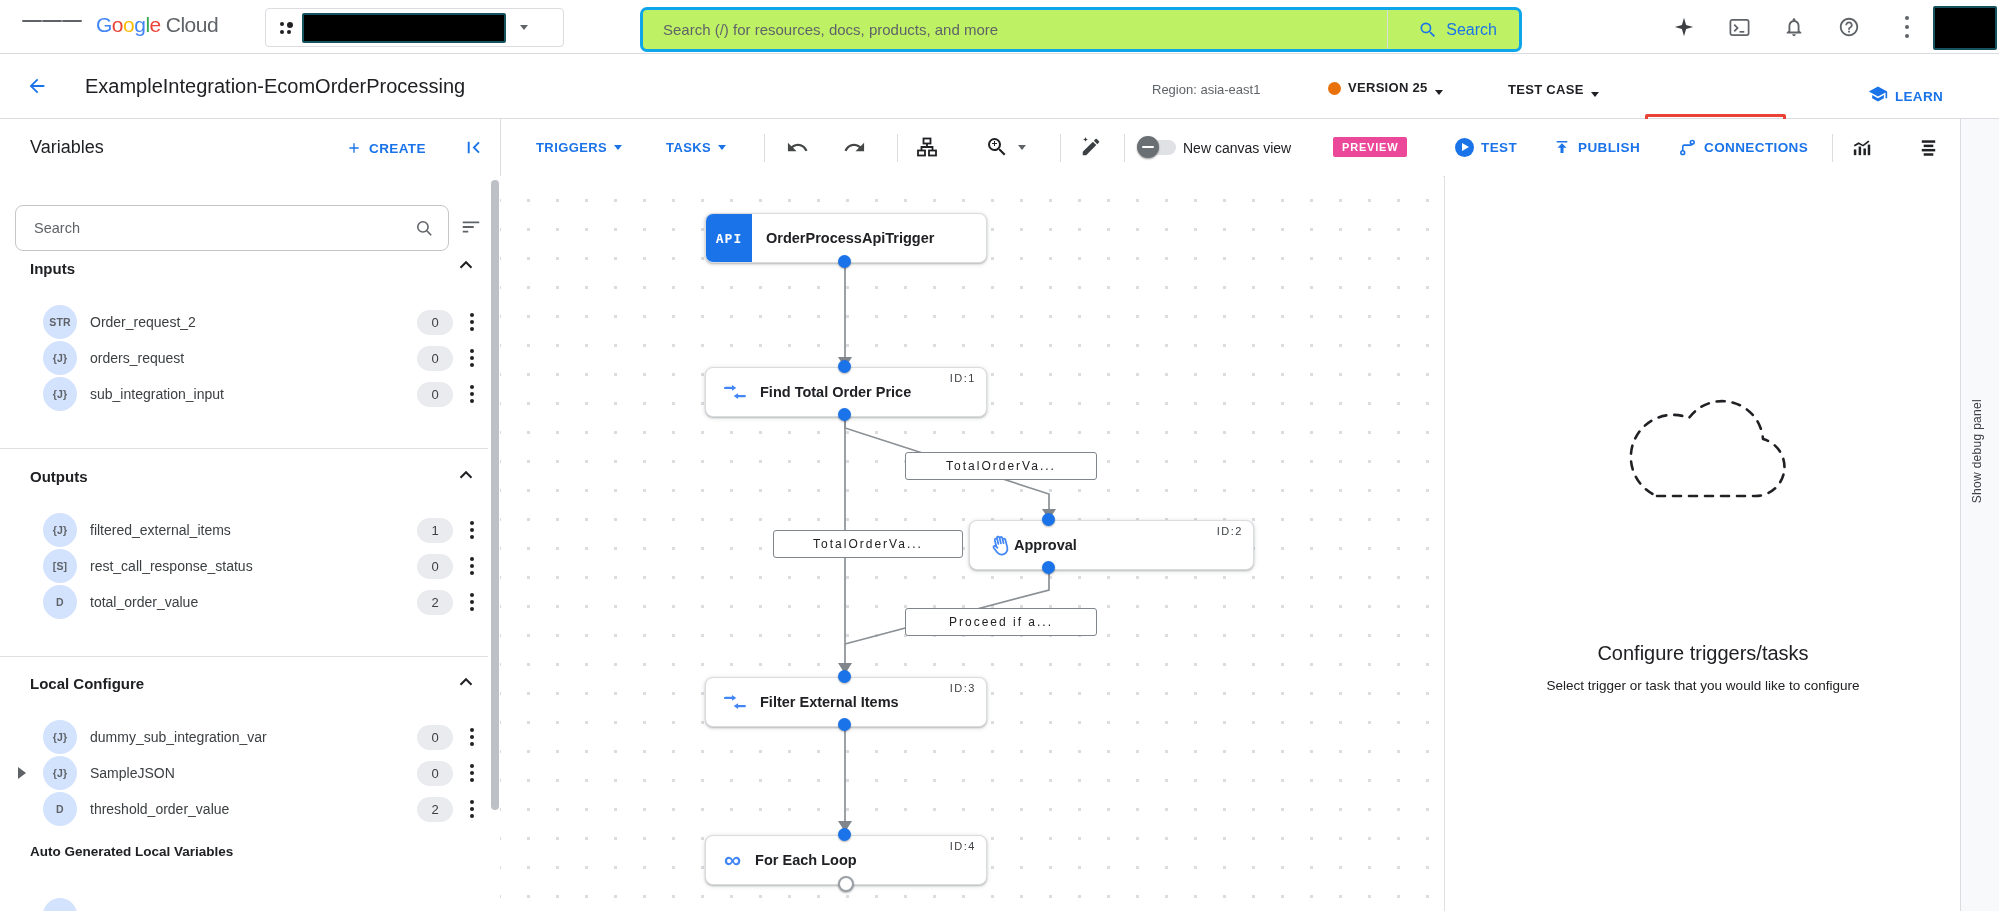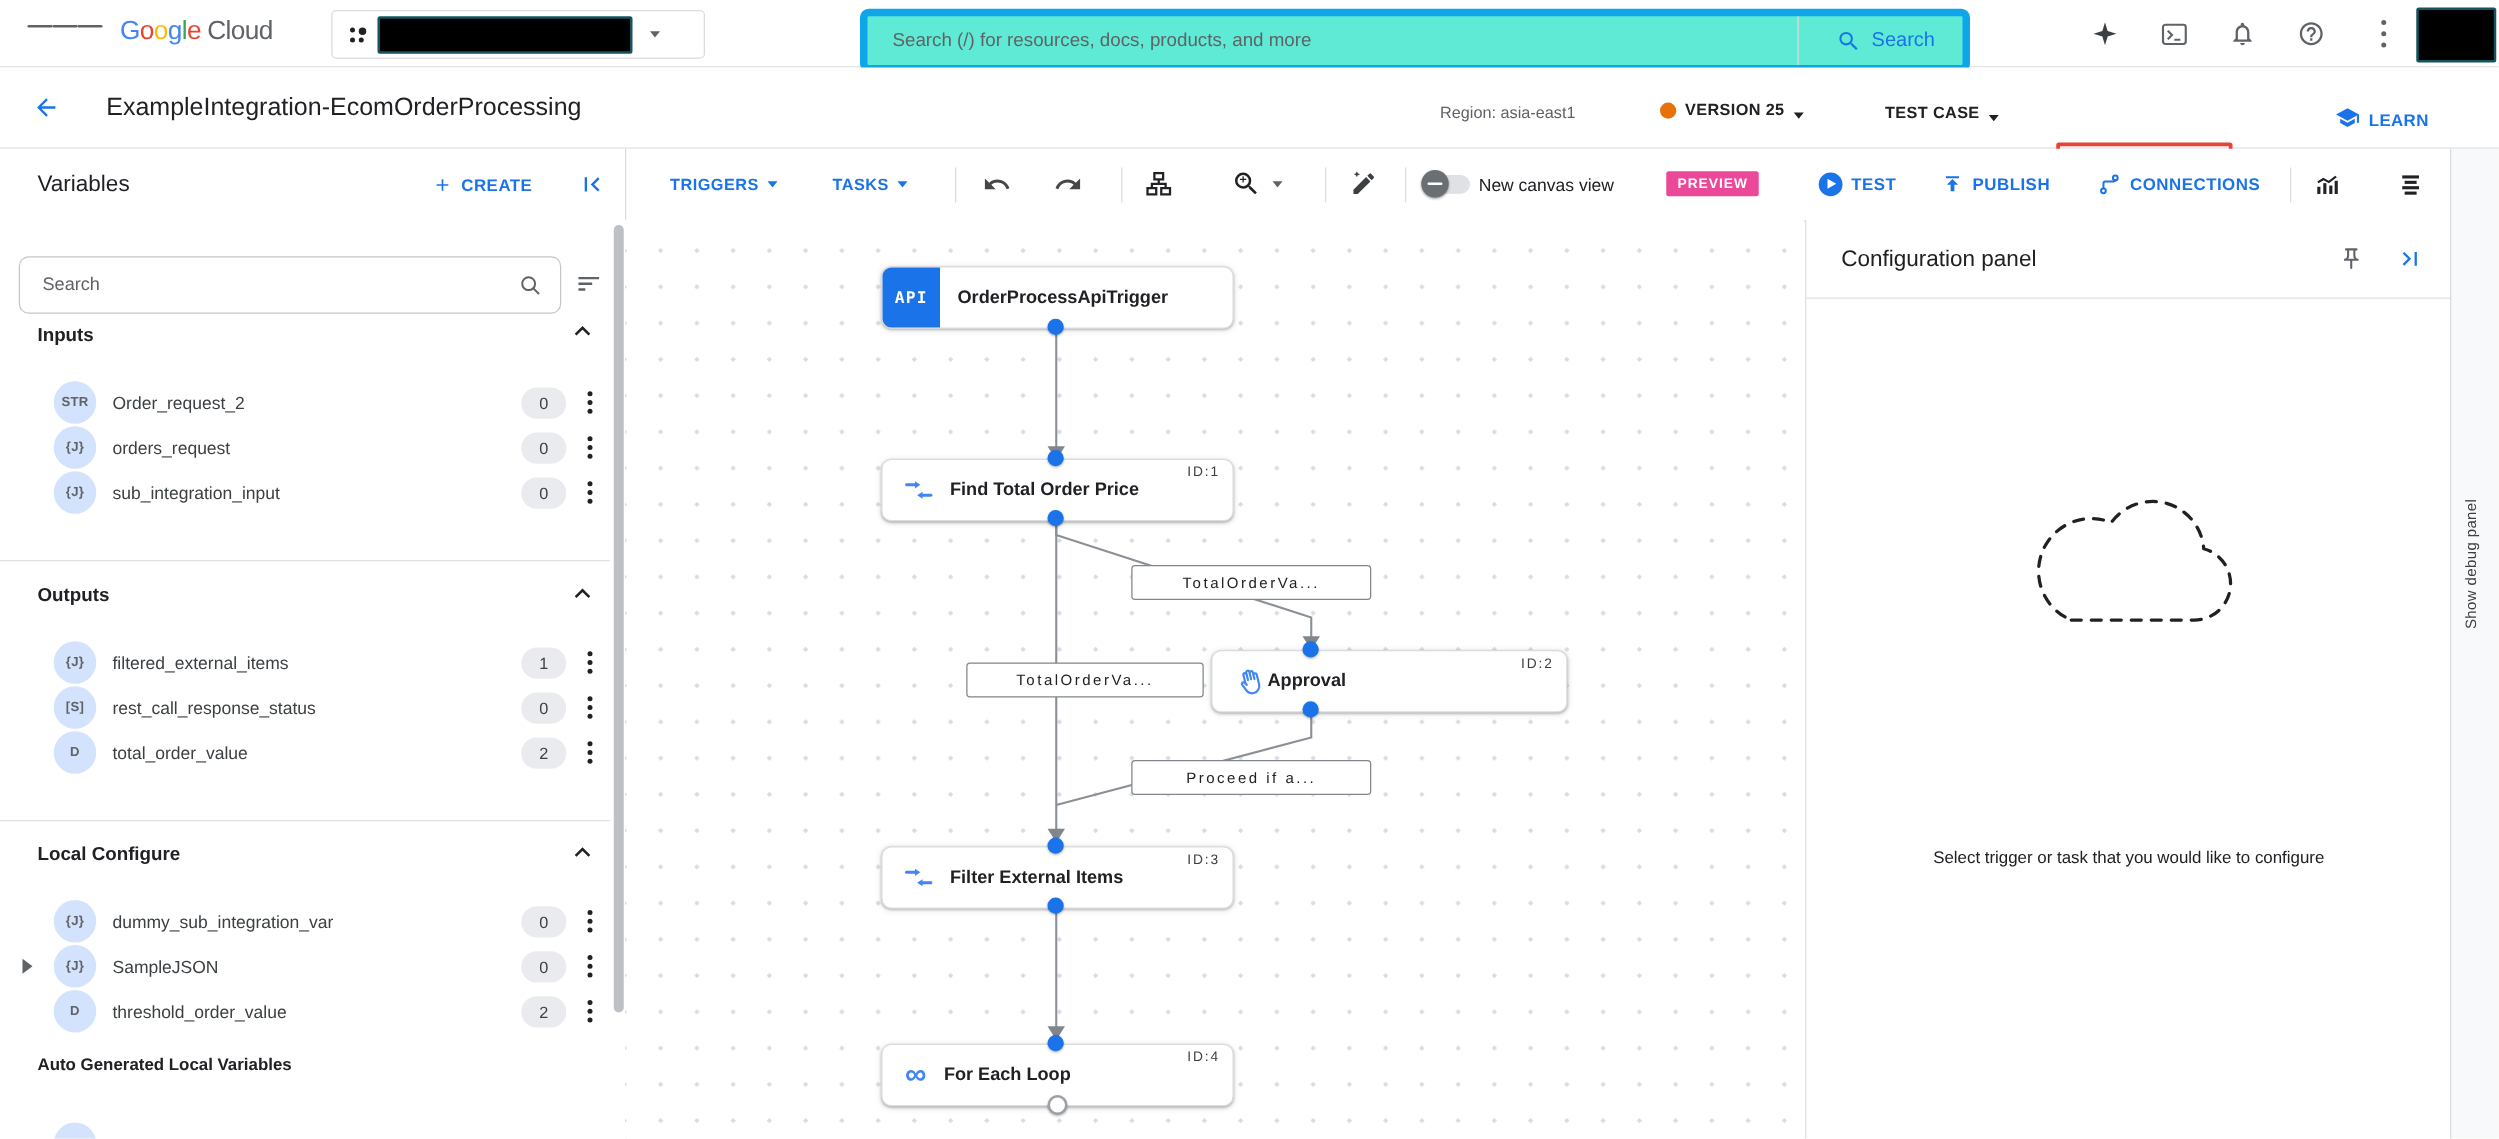--- a/index.html
+++ b/index.html
@@ -15,21 +15,21 @@
   
   #topbar{left:0;top:0;width:1999px;height:53px;border-bottom:1px solid #dadce0;background:#fff}
   .burger i{display:block;width:20px;height:2px;background:#5f6368;margin:4px 0;border-radius:1px}
   .logo-text{font-size:21px;letter-spacing:-.5px}
   .logo-cloud{color:#5f6368;margin-left:5px}
   #projbox{left:265px;top:8px;width:297px;height:37px;border:1px solid #dadce0;border-radius:4px;background:#fff;cursor:pointer}
   .dots9{display:grid;grid-template-columns:5px 5px;grid-gap:2px;margin:0 10px 0 14px}
   .dots9 i{width:4px;height:4px;border-radius:50%;background:#202124}
   .redacted{background:#000;border:2px solid #16535e;border-radius:2px}
   .caret{width:0;height:0;border-left:4.5px solid transparent;border-right:4.5px solid transparent;border-top:5.5px solid currentColor;display:inline-block}
-  #gsearch{left:688px;top:7px;width:876px;height:39px;border:6px solid #0ea5e9;border-radius:7px;background:#5eead4}
+  #gsearch{left:640px;top:7px;width:876px;height:39px;border:3px solid #0ea5e9;border-radius:7px;background:#bef264}
   #gsearch input{border:0;outline:0;flex:1;font-size:15px;color:#3c4043;padding:0 0 0 20px;background:transparent}
   #gsearch input::placeholder{color:#5f6368}
   .gsearch-btn{height:100%;border-left:1px solid #dadce0;padding:0 22px;cursor:pointer}
   .gsearch-btn span{color:#1a73e8;font-size:16px;font-weight:500;margin-left:8px}
   .tb-icon{width:44px;height:44px;cursor:pointer;display:flex;align-items:center;justify-content:center}
   .kebab i{display:block;width:4px;height:4px;border-radius:50%;background:#5f6368;margin:2.5px 0}
 
   
   #header{left:0;top:54px;width:1999px;height:64px;border-bottom:1px solid #dadce0;background:#fff}
   .page-title{font-size:20px;color:#202124}
@@ -566,34 +566,22 @@
   <span class="port" style="left:338px;top:232px"></span>
   <span class="port" style="left:542px;top:337px"></span>
   <span class="port" style="left:542px;top:385px"></span>
   <span class="port" style="left:338px;top:494px"></span>
   <span class="port" style="left:338px;top:542px"></span>
   <span class="port" style="left:338px;top:652px"></span>
   <span class="port white" style="left:338px;top:700px"></span>
 </div>
 
 <div id="config" class="abs">
-  <div class="hdr">
-    <span class="t">Configuration panel</span>
-    <span class="icon-btn" style="margin-right:26px">
-      <svg width="20" height="20" viewBox="0 0 24 24">
-          <path d="M14 4v5c0 1.12.37 2.16 1 3H9c.65-.86 1-1.9 1-3V4h4m3-2H7c-.55 0-1 .45-1 1s.45 1 1 1h1v5c0 1.66-1.34 3-3 3v2h5.97v7l1 1 1-1v-7H19v-2c-1.66 0-3-1.34-3-3V4h1c.55 0 1-.45 1-1s-.45-1-1-1z" fill="#5f6368"></path>
-        </svg>
-    </span>
-    <span class="icon-btn" style="margin-right:22px">
-      <svg width="22" height="22" viewBox="0 0 24 24">
-          <path d="M5.59 7.41L10.18 12l-4.59 4.59L7 18l6-6-6-6zM16 6h2v12h-2z" fill="#1a73e8"></path>
-        </svg>
-    </span>
-  </div>
   <svg class="abs" style="left:160px;top:212px" width="200" height="135" viewBox="0 0 200 135">
     <path d="M52 108 H150 A29 29 0 0 0 158 51 A41 41 0 0 0 84 30 A33 33 0 0 0 52 108 Z" fill="none" stroke="#202124" stroke-width="2.6" stroke-dasharray="8 8" stroke-linecap="round" stroke-linejoin="round"></path>
   </svg>
+  <div class="cfg-title" style="top:466px">Configure triggers/tasks</div>
   <div class="cfg-sub" style="top:502px">Select trigger or task that you would like to configure</div>
 </div>
 
 <div id="debugstrip" class="abs">
   <div class="vtext">Show debug panel</div>
 </div>
 
 </body></html>

